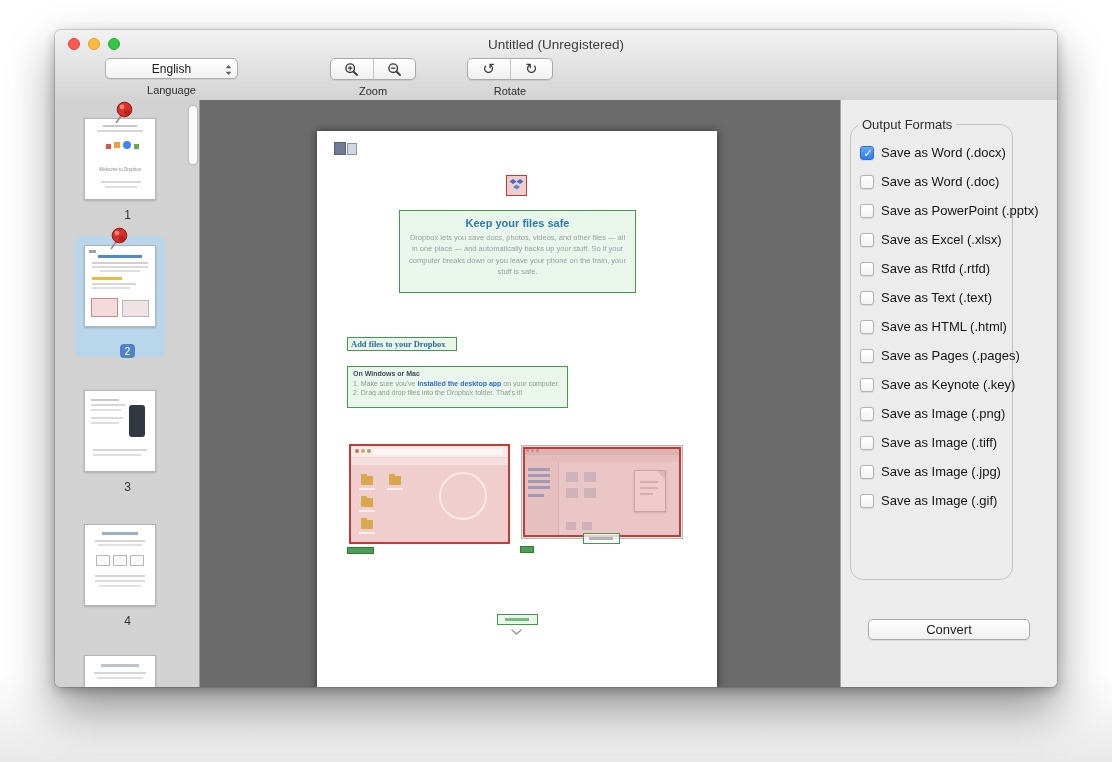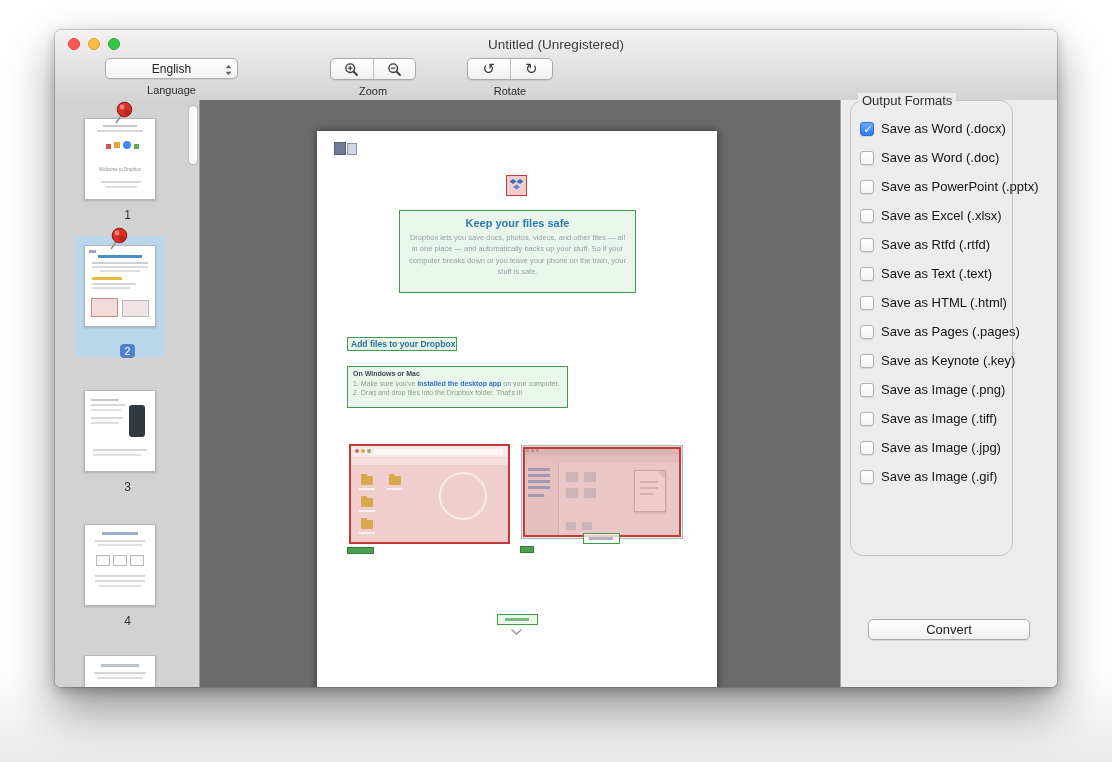--- a/index.html
+++ b/index.html
@@ -60,21 +60,21 @@
     color:#8a8a8a;transform:scale(.5);transform-origin:50% 0;}
   
   .page{position:absolute;left:117px;top:31px;width:400px;height:602px;background:#fff;
     box-shadow:0 0 8px rgba(0,0,0,.55);}
   .abs{position:absolute;box-sizing:border-box;}
   .zone-green{border:1.5px solid var(--zone-green,#3e9d46);background:rgba(85,170,90,.12);}
   .zone-red{border:2px solid var(--zone-red,#c23b38);background:rgba(205,80,80,.28);}
   .doc-heading{margin-top:6px;text-align:center;font-size:11px;font-weight:bold;color:#2c7cad;}
   .doc-body{margin-top:3px;padding:0 9px;text-align:center;font-size:7.5px;line-height:1.5;color:#99a1a8;}
   .sub-zone{font-size:8.5px;font-weight:bold;color:#276f9e;line-height:12px;padding-left:3px;
-    white-space:nowrap;overflow:hidden;}
+    white-space:nowrap;overflow:hidden;font-family:Liberation Serif, serif;}
   .steps-title{font-size:7px;font-weight:bold;color:#3f4a56;white-space:nowrap;overflow:hidden;}
   .step{font-size:7px;color:#8d9b8d;margin-top:2.5px;white-space:nowrap;overflow:hidden;}
   .step .link{color:#2d6fc9;font-weight:bold;text-decoration:underline;}
   .strip-green{background:#4d9e55;border:1px solid #2f7d36;}
   .cap-bar{position:absolute;background:#3e9d46;opacity:.65;}
   
   .wm-bar1{position:absolute;left:0;right:0;top:0;height:11px;background:rgba(255,255,255,.55);
     border-bottom:1px solid rgba(180,120,120,.35);}
   .wm-dot{position:absolute;width:4px;height:4px;border-radius:50%;top:3px;opacity:.85;}
   .wm-addr{position:absolute;left:22px;right:5px;top:2.5px;height:6px;border-radius:2px;background:rgba(255,255,255,.6);}
@@ -91,21 +91,21 @@
   .mac-tool{position:absolute;left:0;right:0;top:9px;height:7px;background:#eee7e7;}
   .mac-side{position:absolute;left:0;top:16px;bottom:0;width:36px;background:#f0eaea;border-right:1px solid #ddd3d3;}
   .side-item{position:absolute;left:6px;width:22px;height:2.5px;background:#8fb6e0;}
   .tile{position:absolute;background:#cfd8e2;}
   .doc-icon{position:absolute;left:112px;top:24px;width:30px;height:40px;background:#fdfbfb;
     border:1px solid #c6c6c6;box-shadow:0 1px 2px rgba(0,0,0,.15);}
   .doc-icon::after{content:"";position:absolute;right:0;top:0;border-style:solid;border-width:0 8px 8px 0;
     border-color:transparent #e4e0e0 transparent transparent;}
   .doc-line{position:absolute;left:5px;height:2px;background:#d8d4d4;}
   
-  .groupbox{position:absolute;left:9px;top:0;width:163px;height:456px;box-sizing:border-box;
+  .groupbox{position:absolute;left:9px;top:24px;width:163px;height:456px;box-sizing:border-box;
     border:1px solid #c2c2c2;border-radius:13px;}
   .groupbox-title{position:absolute;top:-8px;left:7px;background:#ececec;padding:0 4px;
     font-size:13px;color:#2e2e2e;}
   .fmt-rows{position:absolute;left:9px;right:4px;top:13px;}
   .fmt-row{height:29px;display:flex;align-items:center;}
   .checkbox{width:14px;height:14px;box-sizing:border-box;border:1px solid #b2b2b2;border-radius:3px;
     background:linear-gradient(#ffffff,#f3f3f3);position:relative;flex:0 0 auto;
     box-shadow:0 .5px 1px rgba(0,0,0,.08);}
   .checkbox.checked{background:linear-gradient(#6aa9f8,var(--accent-blue,#2e7cf0));border-color:#2a6fd8;}
   .checkbox.checked::after{content:"✓";position:absolute;left:0;top:0;width:14px;height:14px;

